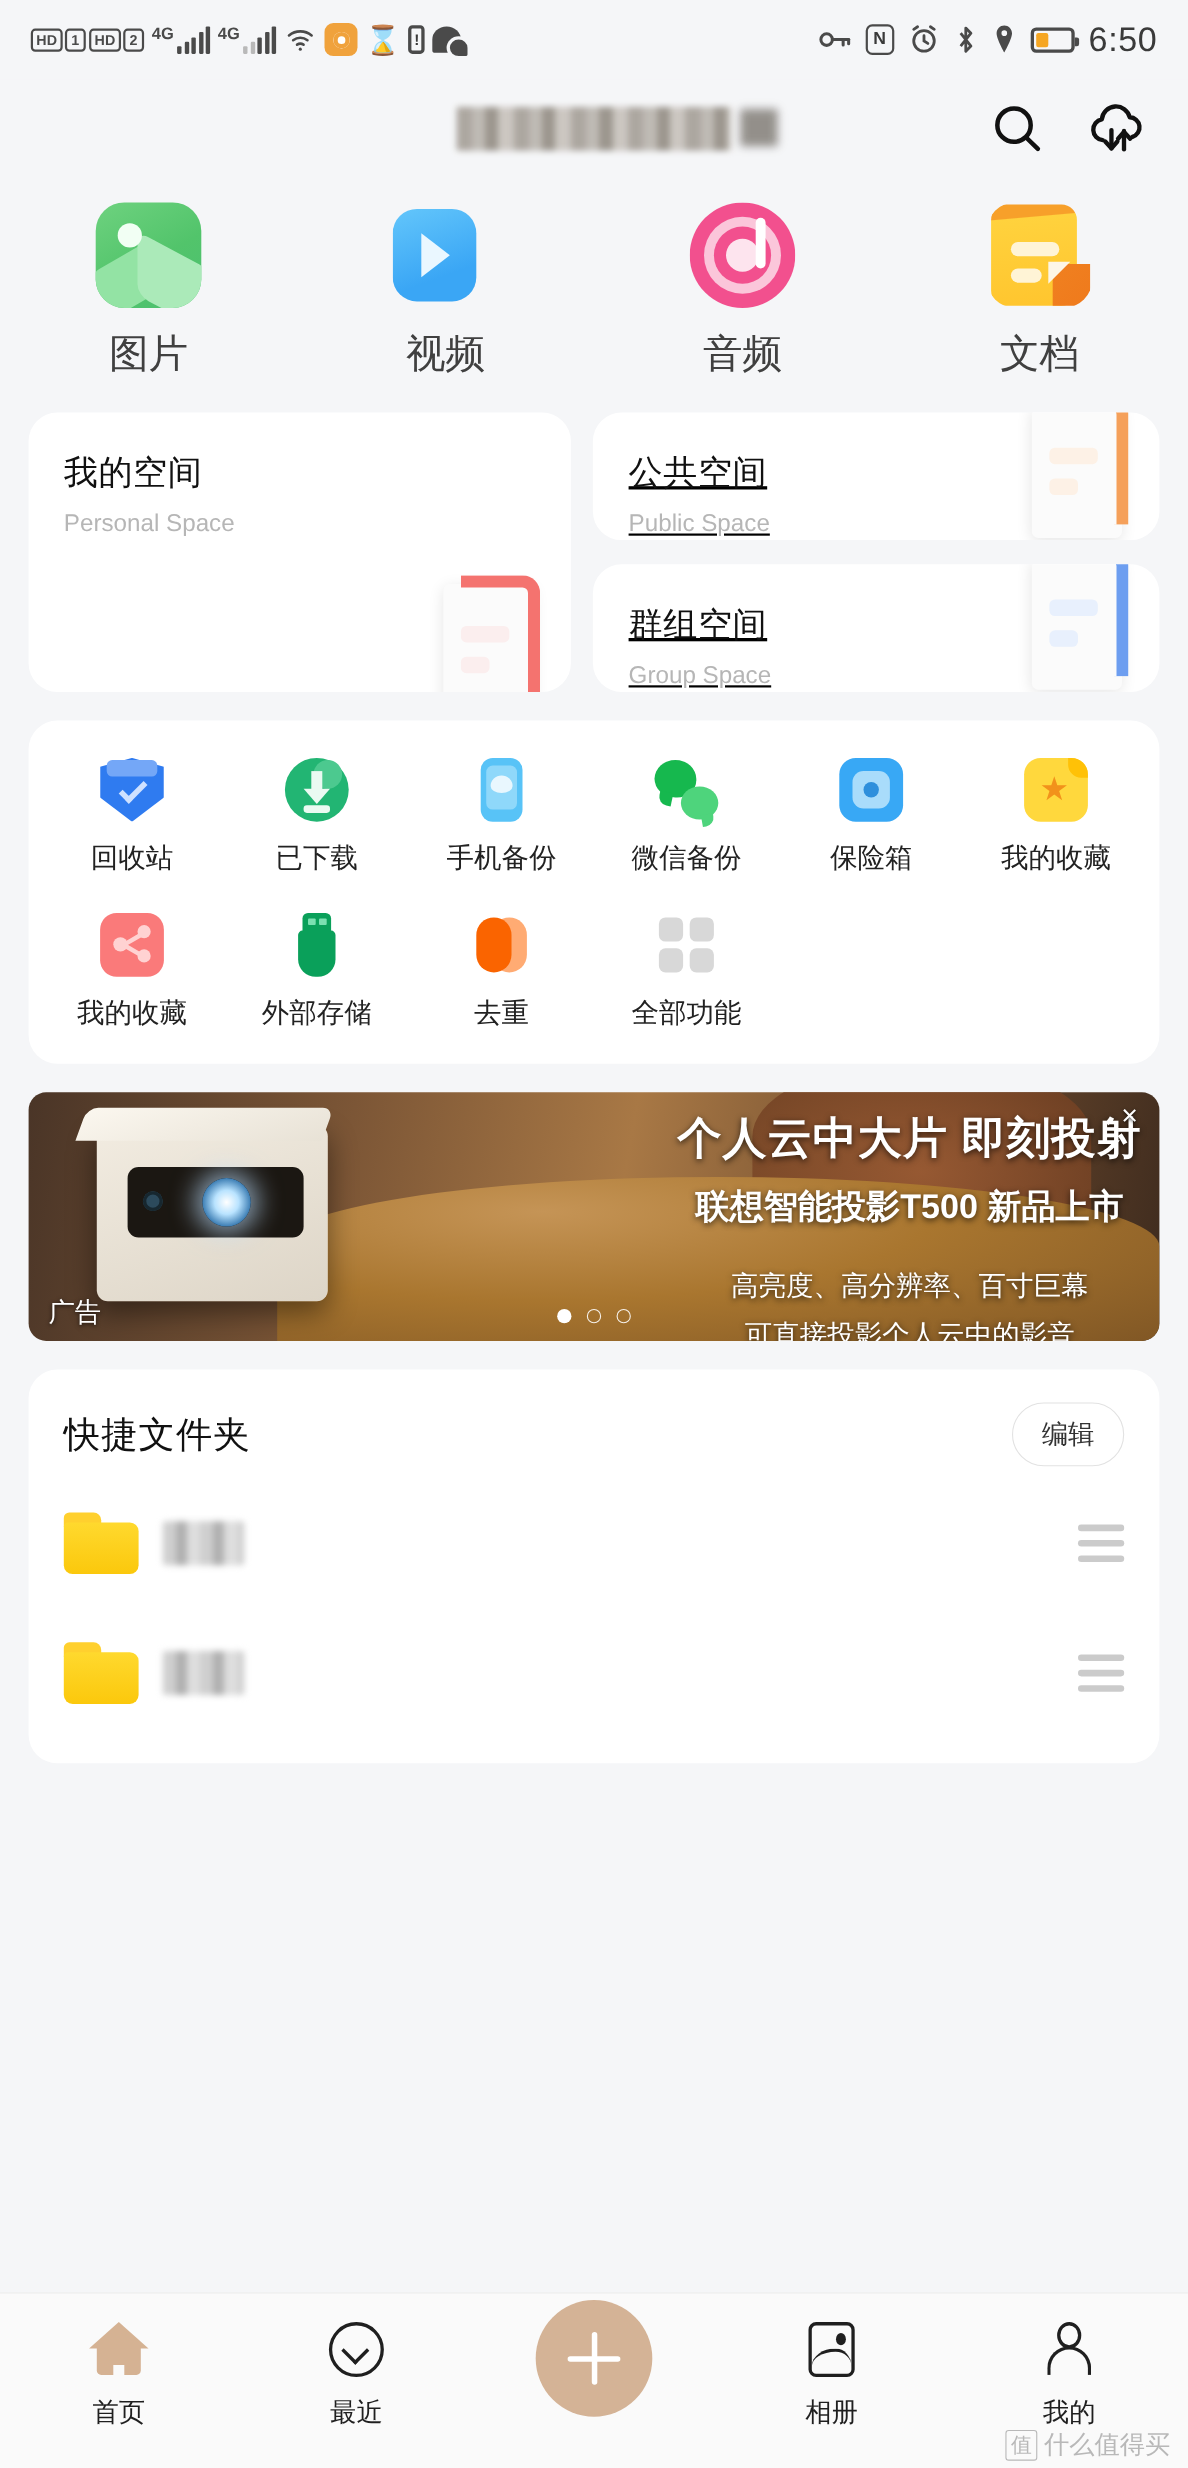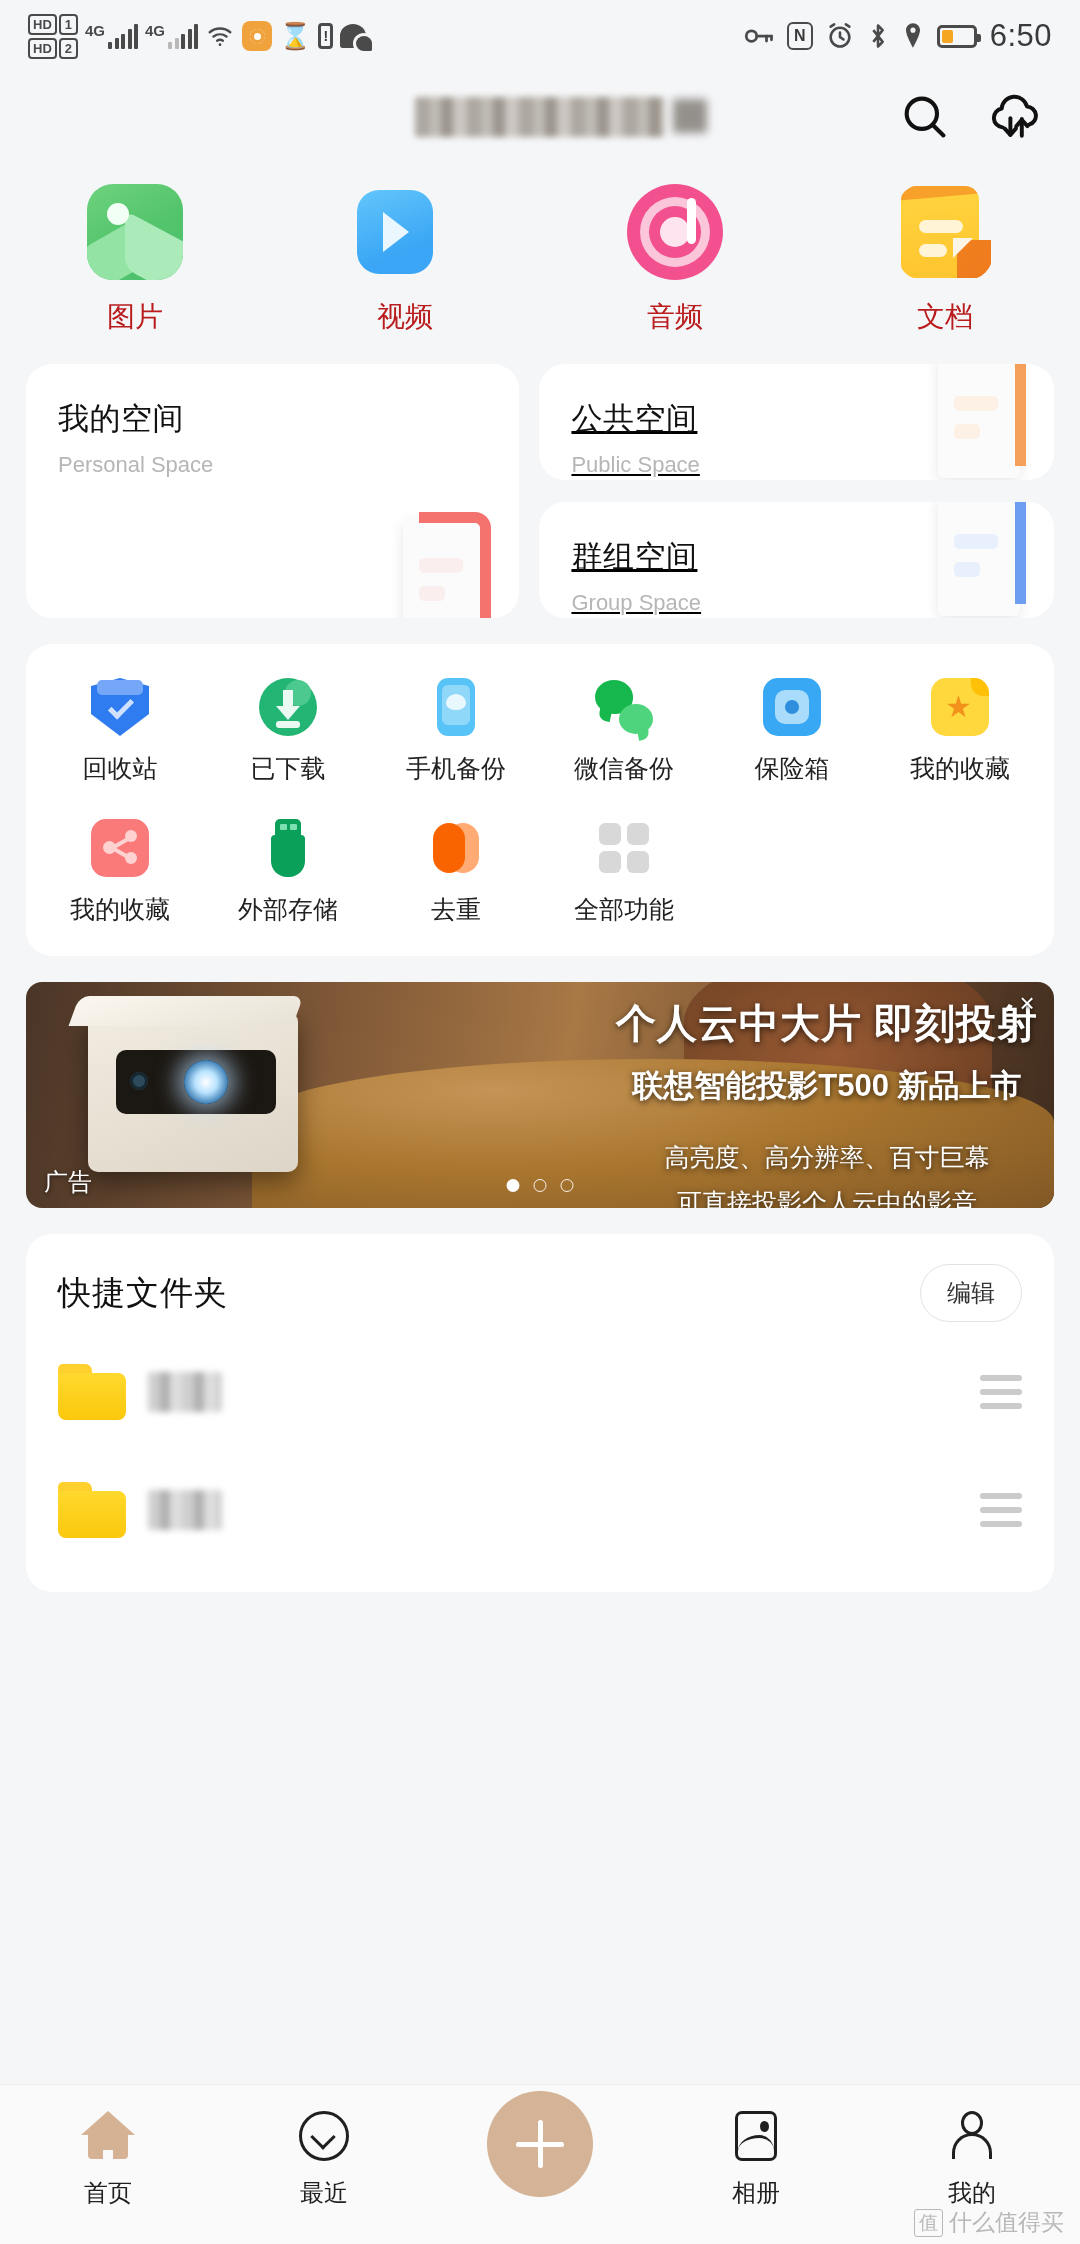--- a/index.html
+++ b/index.html
@@ -19,21 +19,21 @@
   
   .statusbar {
     height: 72px; flex: 0 0 72px;
     display: flex; align-items: center;
     padding: 0 28px;
     background: #f5f6f8;
     color: #3a3a3a;
   }
   .sb-left { display: flex; align-items: center; gap: 7px; }
   .sb-right { margin-left: auto; display: flex; align-items: center; gap: 13px; }
-  .hd-stack { display: flex; flex-direction: column; gap: 3px; }
+  .hd-stack { display: flex; gap: 3px; }
   .hd-chip {
     display: flex; align-items: center; gap: 2px;
   }
   .hd-box {
     border: 2.5px solid #4a4a4a; border-radius: 4px;
     font-size: 13px; font-weight: 700; line-height: 1;
     padding: 2px 3px; color: #4a4a4a;
   }
   .hd-num {
     border: 2.5px solid #4a4a4a; border-radius: 4px;
@@ -102,21 +102,21 @@
     content:""; position:absolute; right:-42px; top:2px; width:34px;height:34px;
     background:#8e8a85; filter: blur(3px);
   }
   .hdr-icons { margin-left: auto; display: flex; align-items: center; gap: 36px; z-index:2;}
   .hdr-btn { width: 56px; height: 56px; display:flex;align-items:center;justify-content:center;}
 
   
   .cats { display: flex; padding: 22px 0 28px; }
   .cat { flex: 1; display: flex; flex-direction: column; align-items: center; gap: 18px; }
   .cat-ic { width: 96px; height: 96px; border-radius: 26px; position: relative; overflow: hidden; }
-  .cat-lb { font-size: 28px; color: #b91c1c; }
+  .cat-lb { font-size: 36px; color: #404040; }
 
   
   .ic-photo { background: linear-gradient(150deg,#6ed27f 0%,#52c46b 55%,#4cc070 100%); }
   .ic-photo .dot { position:absolute; left:20px; top:19px; width:22px;height:22px;border-radius:50%;
     background:#f2fff4; }
   .ic-photo .m1 { position:absolute; left:-6px; bottom:-4px; width:62px;height:52px;
     background:#93e3a4; transform: skewY(-30deg); border-radius:10px;}
   .ic-photo .m2 { position:absolute; right:-8px; bottom:-6px; width:66px;height:58px;
     background:#abeab9; transform: skewY(28deg); border-radius:10px;}
   

